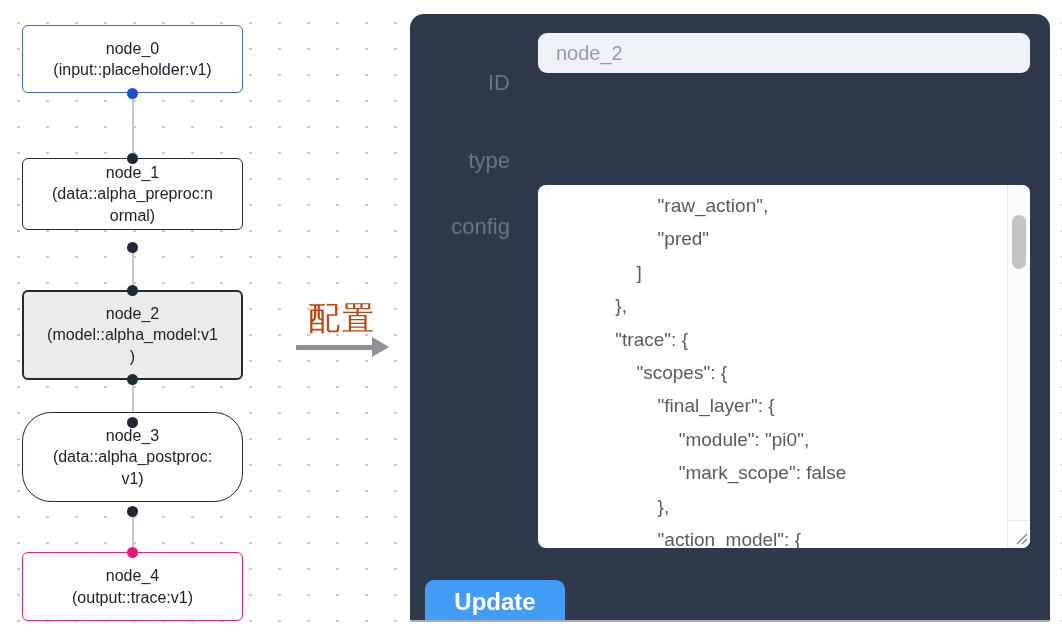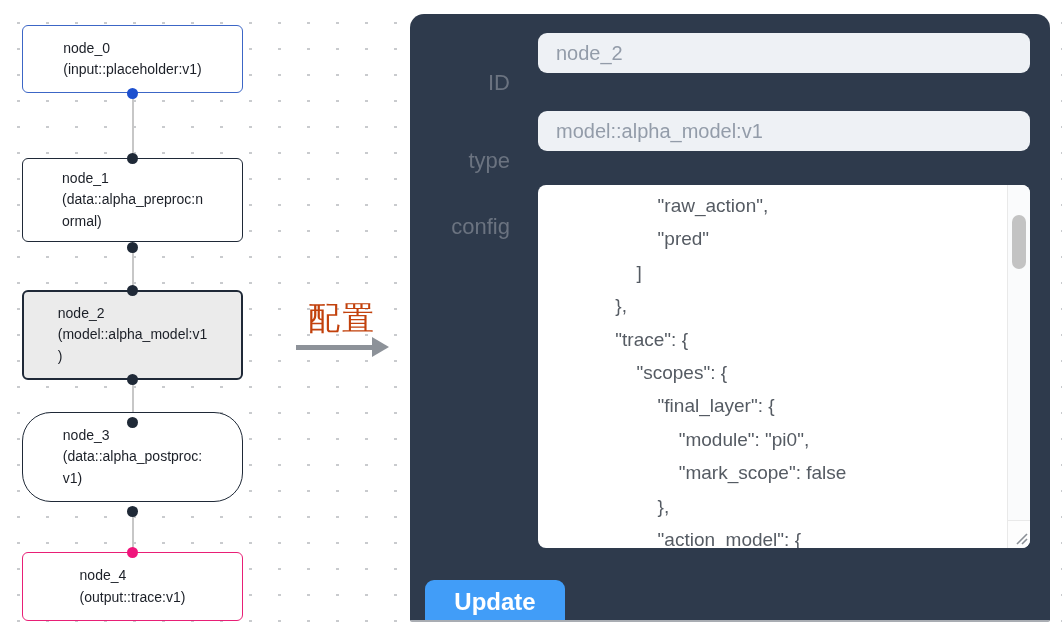--- a/index.html
+++ b/index.html
@@ -18,28 +18,28 @@
     background-position: 4px 10px;
   }
 
   
   .flow-node {
     position: absolute; left: 22px; width: 221px;
     background: #ffffff;
     border: 1.6px solid var(--node-border, #1f2937);
     border-radius: 6px;
     display: flex; align-items: center; justify-content: center;
-    text-align: left;
-    font-size: 14px; line-height: 21.5px; font-weight: 500;
+    text-align: center;
+    font-size: 16px; line-height: 21.5px; font-weight: 500;
     color: #1b1f27;
     white-space: pre-line;
     z-index: 2;
   }
   .flow-node.n0 { top: 25px;  height: 68px; border-color: var(--blue-node, #3c66c6); }
-  .flow-node.n1 { top: 158px; height: 84px; }
+  .flow-node.n1 { top: 158px; height: 72px; }
   .flow-node.n2 { top: 290px; height: 90px; background: var(--node-selected-bg, #ebebeb); border-width: 2.4px; }
   .flow-node.n3 { top: 412px; height: 90px; border-radius: 29px; }
   .flow-node.n4 { top: 552px; height: 69px; border-color: var(--pink-node, #e81f76); }
 
   .edge {
     position: absolute; left: 132px; width: 2px;
     background: var(--edge, #c7c7c7); z-index: 1;
   }
   .edge.e0 { top: 93px;  height: 66px; }
   .edge.e1 { top: 247px; height: 44px; }
@@ -189,21 +189,20 @@
 
 <div class="cfg-label">配置</div>
 <div class="cfg-arrow-shaft"></div>
 <div class="cfg-arrow-head"></div>
 
 <div class="panel">
   <div class="field-label l-id">ID</div>
   <input class="in-id" type="text" value="node_2" style="">
 
   <div class="field-label l-type">type</div>
-  <input class="in-type" type="text" value="model::alpha_model:v1" style="">
 
   <div class="field-label l-config">config</div>
   <div class="config-box">
     <pre>                    "raw_action",
                     "pred"
                 ]
             },
             "trace": {
                 "scopes": {
                     "final_layer": {

